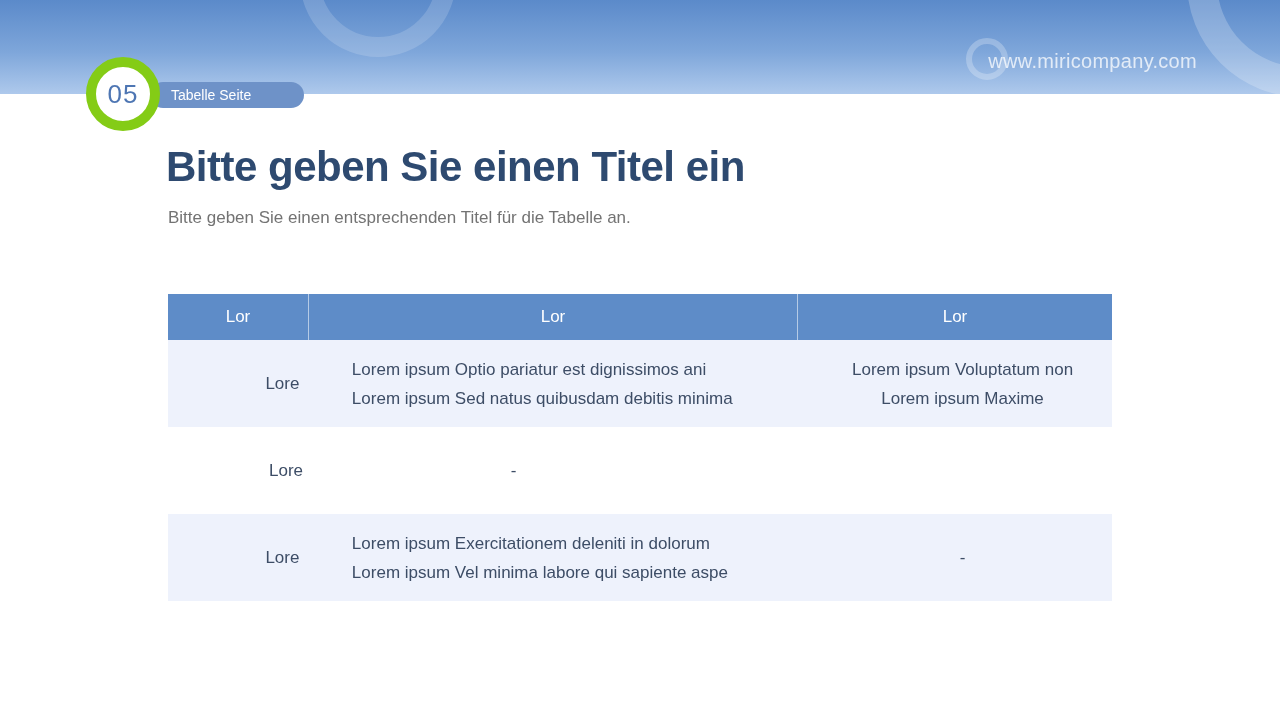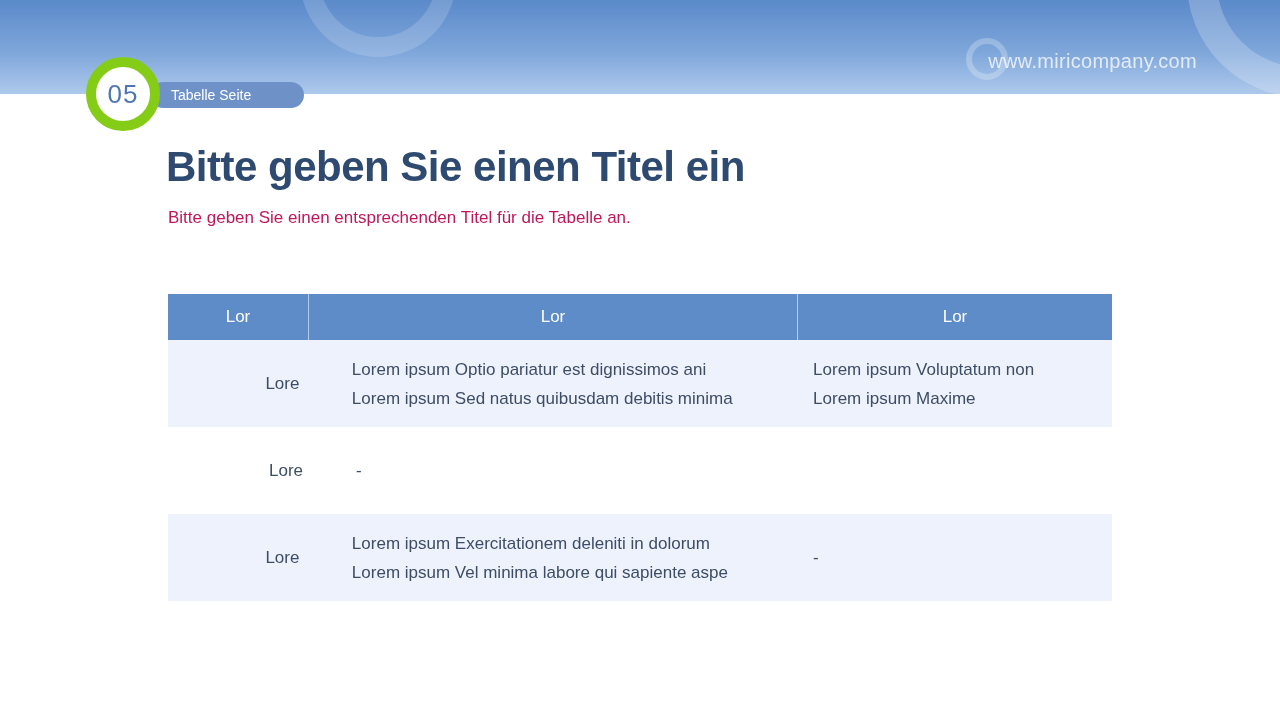--- a/index.html
+++ b/index.html
@@ -92,21 +92,21 @@
     font-weight: 700;
     letter-spacing: -0.5px;
     color: #2e4a70;
   }
   .subtitle {
     position: absolute;
     left: 168px;
     top: 208px;
     margin: 0;
     font-size: 17px;
-    color: #be185d;
+    color: #737373;
   }
 
   
   .table {
     position: absolute;
     left: 168px;
     top: 294px;
     width: 944px;
     z-index: 1;
   }
@@ -138,21 +138,21 @@
     display: flex;
     flex-direction: column;
     justify-content: center;
     color: #3d4d66;
     font-size: 17px;
     line-height: 29px;
     box-sizing: border-box;
   }
   .td.c1 { align-items: center; }
   .td.c2 { align-items: flex-start; padding-left: 3px; }
-  .td.c3 { align-items: flex-start; }
+  .td.c3 { align-items: center; }
 </style>
 </head>
 <body>
 
 <div class="slide">
 
   <div class="header-band">
     <div class="ring ring-left"></div>
     <div class="ring ring-small"></div>
     <div class="ring ring-corner"></div>

